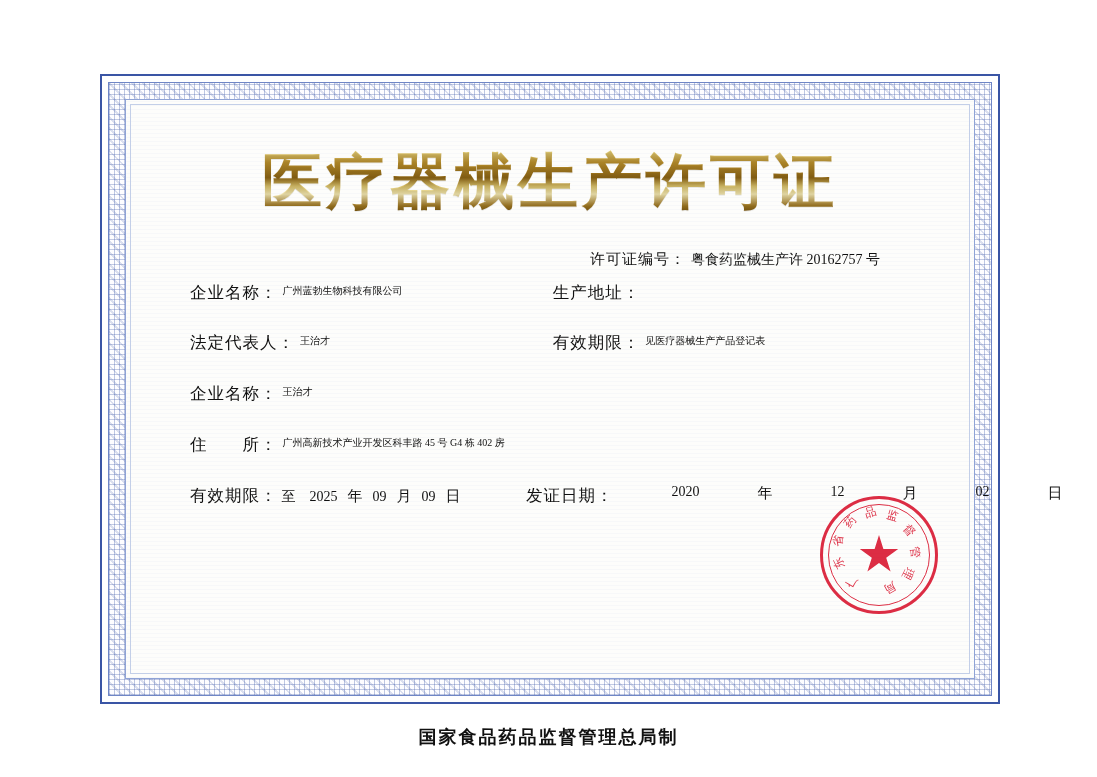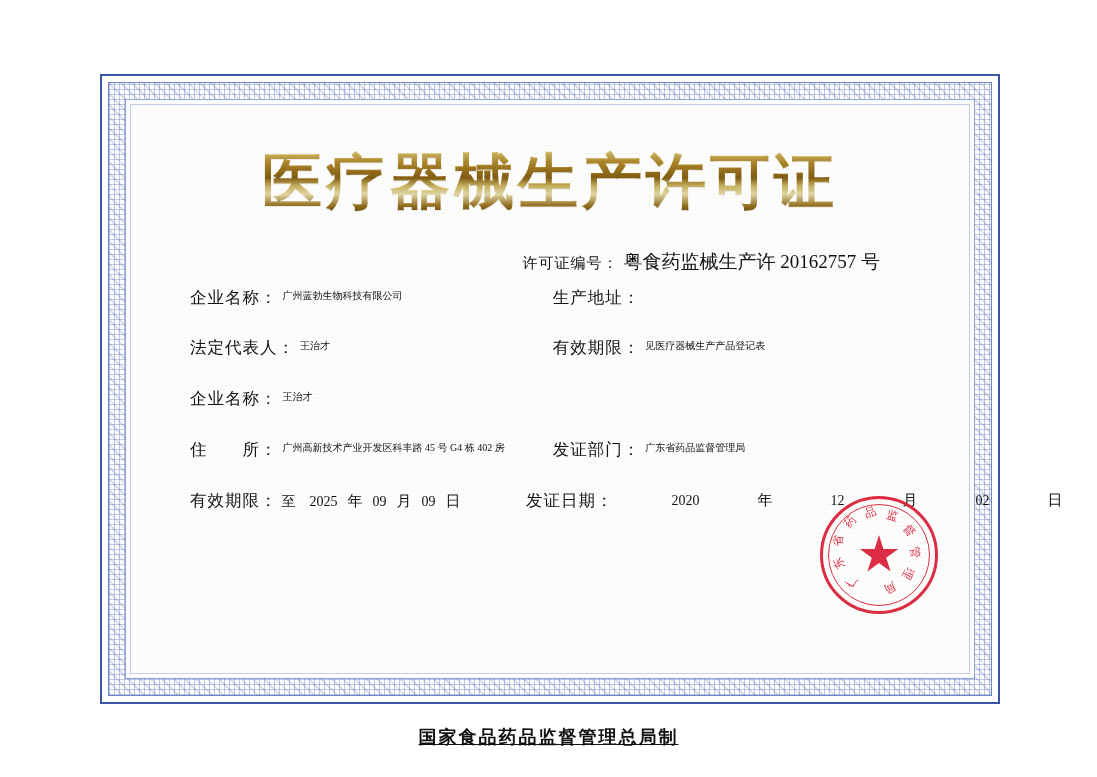--- a/index.html
+++ b/index.html
@@ -77,21 +77,21 @@
 
   
   .cert-no {
     margin-top: 34px;
     text-align: right;
     padding-right: 58px;
     font-size: 15px;
     color: #1a1a1a;
   }
   .cert-no .lbl { font-size: 15px; }
-  .cert-no .val { font-size: 19px; }
+  .cert-no .val { font-size: 14px; }
 
   .grid {
     margin-top: 10px;
     position: relative;
   }
   .row {
     display: flex;
     align-items: flex-start;
     margin-bottom: 26px;
   }
@@ -123,21 +123,21 @@
   .addr-row .val { max-width: 300px; }
   .addr-row-left .val { max-width: 290px; }
 
   
   .date-row {
     display: flex;
     align-items: baseline;
     margin-top: 6px;
   }
   .date-left { width: 400px; padding-left: 28px; display: flex; align-items: baseline; }
-  .date-right { width: 412px; padding-left: 8px; display: flex; align-items: center; gap: 48px; }
+  .date-right { width: 412px; padding-left: 8px; display: flex; align-items: flex-start; gap: 48px; }
   .date-seg { font-size: 14px; color: #111; margin: 0 4px; }
   .date-num { font-size: 14px; color: #111; margin: 0 10px; }
   .date-unit { font-size: 15px; color: #111; }
 
   
   .seal {
     position: absolute;
     right: 36px;
     bottom: 64px;
     width: 118px;
@@ -185,21 +185,20 @@
   .footer {
     position: absolute;
     left: 0;
     top: 725px;
     width: 1097px;
     text-align: center;
     font-size: 18px;
     letter-spacing: 2px;
     color: #111;
     font-weight: bold;
-    text-decoration: underline;
   }
 </style>
 </head>
 <body>
 
 <div class="certificate">
   <div class="border-band">
     <div class="inner-panel">
 
       <div class="title">医疗器械生产许可证</div>
@@ -236,24 +235,20 @@
             <span class="lbl">企业名称：</span>
             <span class="val">王治才</span>
           </div>
           <div class="col col-right"></div>
         </div>
 
         <div class="row addr-row-left">
           <div class="col col-left">
             <span class="lbl">住　　所：</span>
             <span class="val">广州高新技术产业开发区科丰路 45 号 G4 栋 402 房</span>
-          </div>
-          <div class="col col-right">
-            <span class="lbl">发证部门：</span>
-            <span class="val">广东省药品监督管理局</span>
           </div>
         </div>
 
         <div class="date-row">
           <div class="date-left">
             <span class="lbl">有效期限：</span>
             <span class="date-seg">至</span>
             <span class="date-num">2025</span>
             <span class="date-unit">年</span>
             <span class="date-num">09</span>

